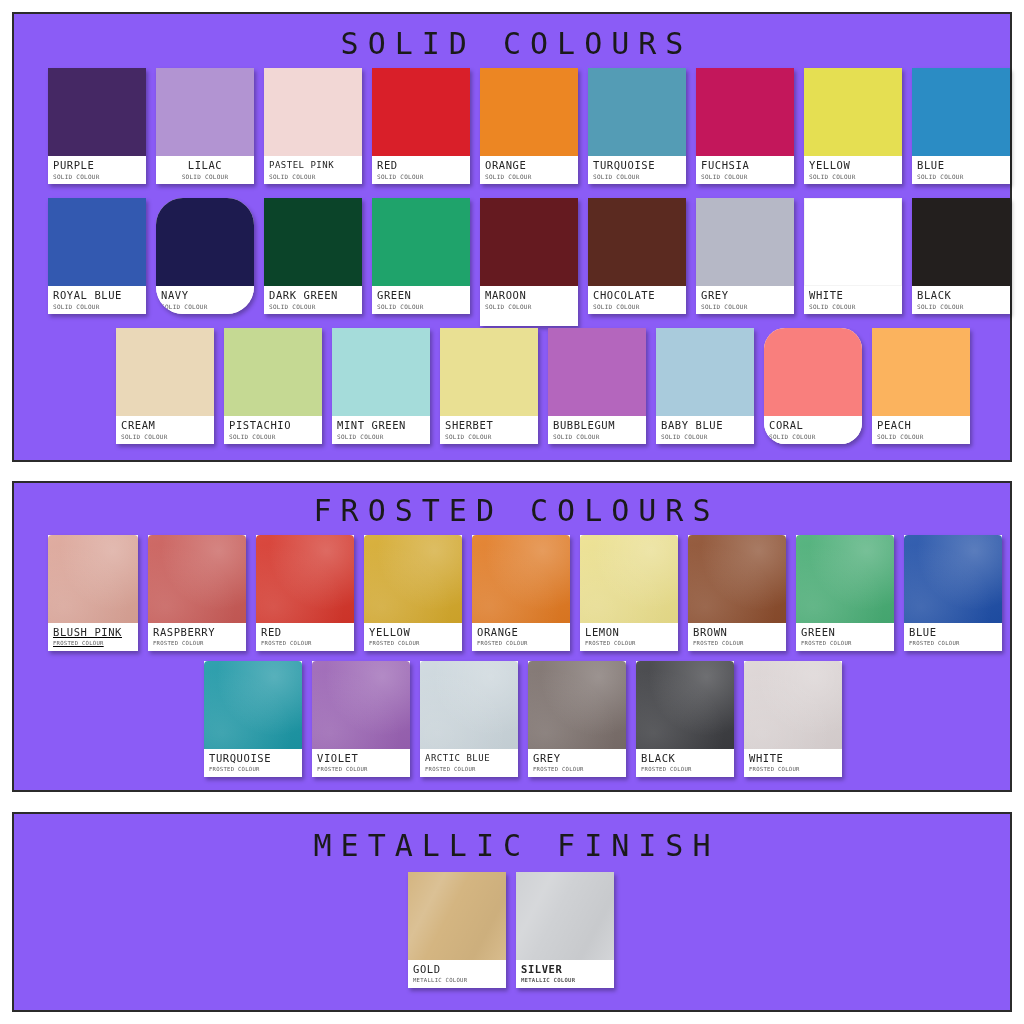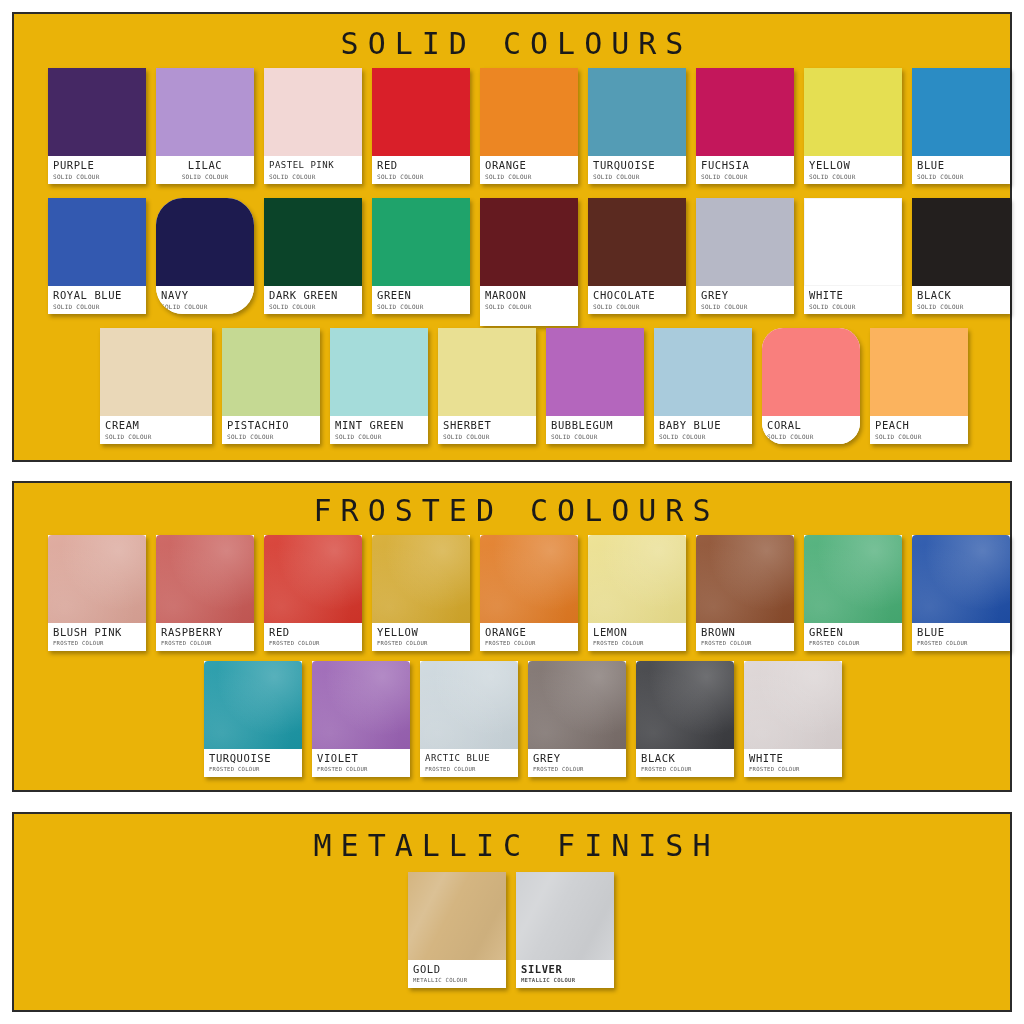--- a/index.html
+++ b/index.html
@@ -21,21 +21,21 @@
     height: 1024px;
     background: #ffffff;
     box-sizing: border-box;
     padding: 0;
   }
 
   .panel {
     position: absolute;
     box-sizing: border-box;
     border: 2px solid #2b2b2b;
-    background: #eab308;
+    background: #8b5cf6;
   }
 
   .panel-title {
     text-align: center;
     font-family: "DejaVu Sans Mono", "Liberation Mono", monospace;
     font-weight: 400;
     color: #1a1a1a;
     letter-spacing: 0.30em;
     text-indent: 0.30em;
     white-space: nowrap;
@@ -261,21 +261,21 @@
         <div class="swatch" style="width: 98px; height: 116px;">
           <div class="chip" style="height: 88px; background: rgb(35, 31, 30);"></div>
           <div class="caption">
             <div class="cap-name">BLACK</div>
             <div class="cap-sub">SOLID COLOUR</div>
           </div>
         </div>
       </div>
 
     <div class="row" style="left:86px; top:314px; gap:10px;">
-        <div class="swatch" style="width: 112px; height: 116px;">
+        <div class="swatch" style="width: 98px; height: 116px; margin-left: 16px;">
           <div class="chip" style="height: 88px; background: rgb(234, 216, 184);"></div>
           <div class="caption">
             <div class="cap-name">CREAM</div>
             <div class="cap-sub">SOLID COLOUR</div>
           </div>
         </div>
         <div class="swatch" style="width: 98px; height: 116px;">
           <div class="chip" style="height: 88px; background: rgb(197, 217, 147);"></div>
           <div class="caption">
             <div class="cap-name">PISTACHIO</div>
@@ -324,21 +324,21 @@
             <div class="cap-sub">SOLID COLOUR</div>
           </div>
         </div>
       </div>
   </div>
 
   <div class="panel" style="left:12px; top:481px; width:1000px; height:311px;">
     <div class="panel-title" style="position:absolute; left:0; right:0; top:10px; font-size:30px;">FROSTED COLOURS</div>
 
     <div class="row" style="left:34px; top:52px; gap:10px;">
-        <div class="swatch" style="width: 98px; height: 116px;">
+        <div class="swatch" style="width: 90px; height: 116px; text-decoration: underline;">
           <div class="chip frosted rounded" style="height: 88px; background: rgb(220, 164, 151);"></div>
           <div class="caption">
             <div class="cap-name">BLUSH PINK</div>
             <div class="cap-sub" style="font-size: 5.6px;">FROSTED COLOUR</div>
           </div>
         </div>
         <div class="swatch" style="width: 98px; height: 116px;">
           <div class="chip frosted rounded" style="height: 88px; background: rgb(201, 90, 86);"></div>
           <div class="caption">
             <div class="cap-name">RASPBERRY</div>

